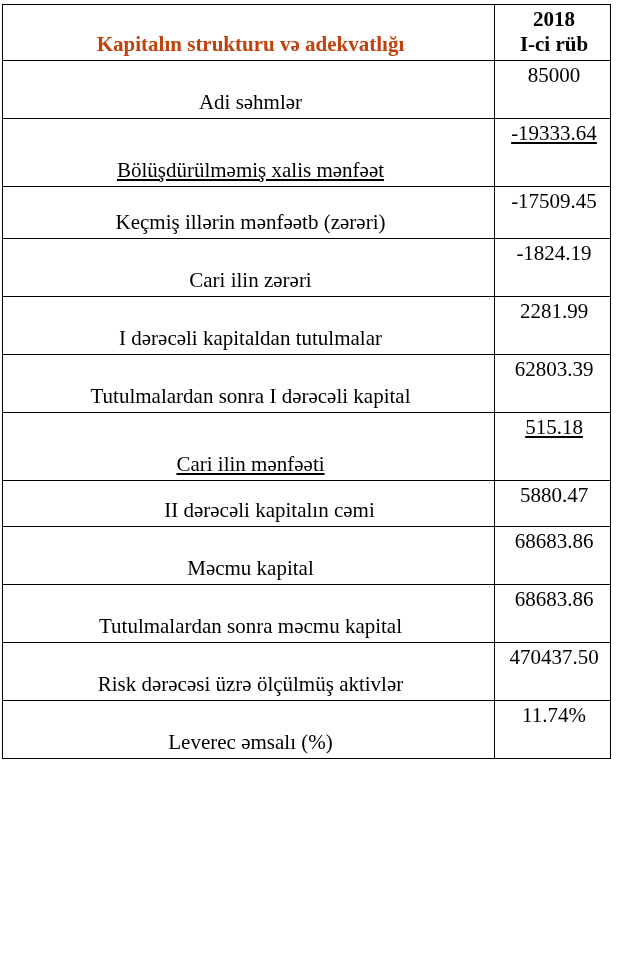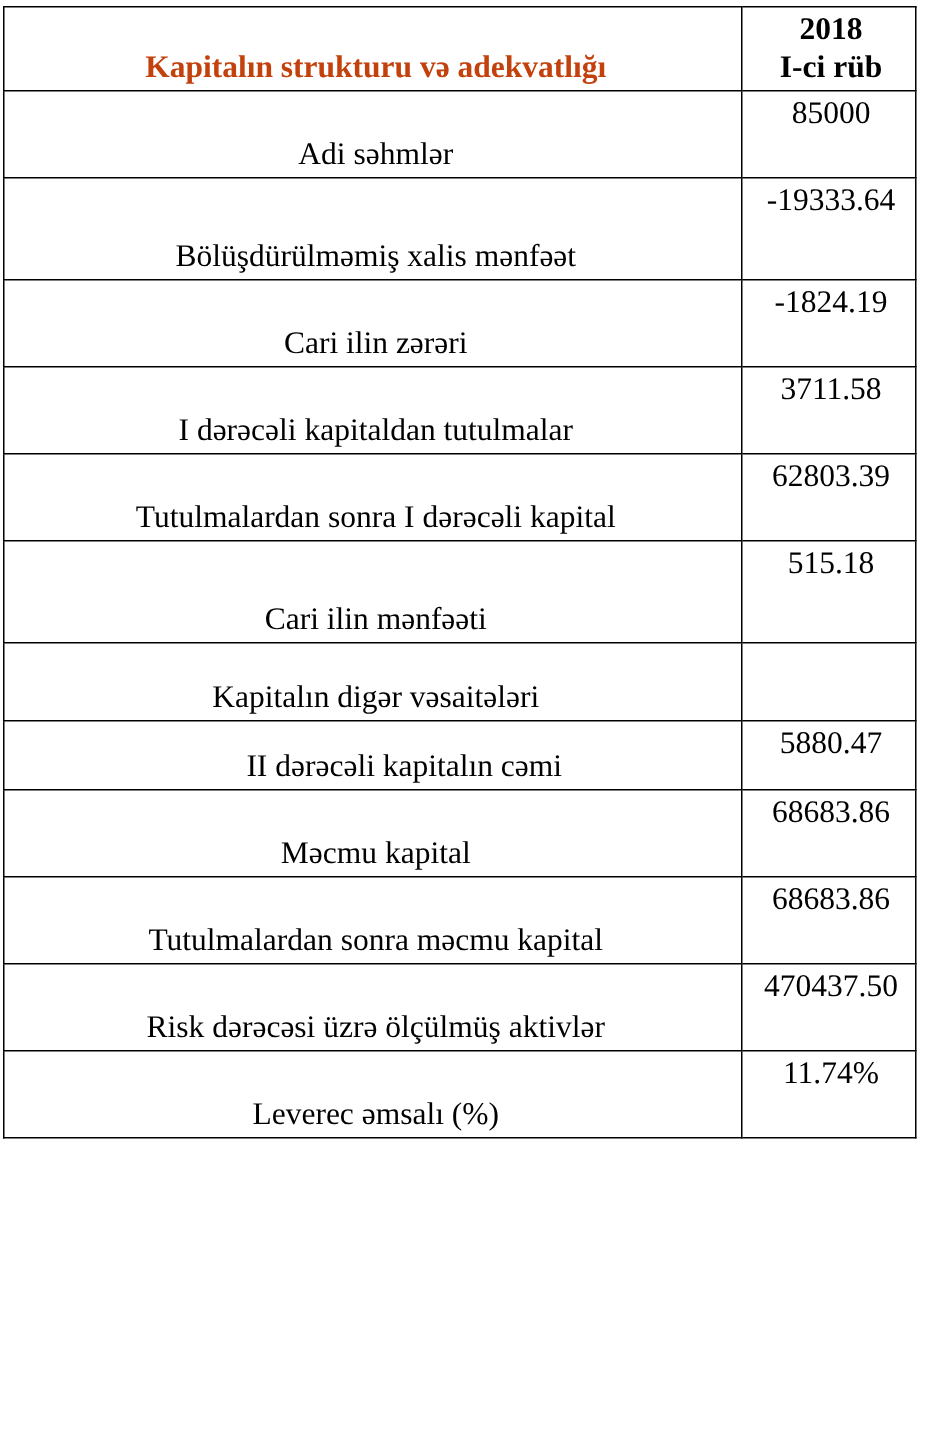--- a/index.html
+++ b/index.html
@@ -59,21 +59,21 @@
     color: #000000;
     font-size: 19px;
     vertical-align: top;
     padding-top: 6px;
     line-height: 1.28;
   }
   th.header-value .line2 { display: block; }
 
   
   tr.r-tall td { height: 52px; }
-  tr.r-xtall td { height: 62px; }
+  tr.r-xtall td { height: 62px; text-decoration: underline; }
   tr.r-short td { height: 40px; padding-left: 48px; }
   tr.r-mid td { height: 46px; }
 
   td.label { white-space: nowrap; }
   td.value { white-space: nowrap; font-size: 20px; }
   .empty-cell { color: transparent; }
 </style>
 </head>
 <body>
 
@@ -94,39 +94,39 @@
     </thead>
     <tbody>
       <tr class="r-tall">
         <td class="label">Adi səhmlər</td>
         <td class="value">85000</td>
       </tr>
       <tr class="r-xtall">
         <td class="label">Bölüşdürülməmiş xalis mənfəət</td>
         <td class="value">-19333.64</td>
       </tr>
+      <tr class="r-mid">
+        <td class="label">Keçmiş illərin mənfəətb (zərəri)</td>
+        <td class="value">-17509.45</td>
+      </tr>
       <tr class="r-tall">
         <td class="label">Cari ilin zərəri</td>
         <td class="value">-1824.19</td>
       </tr>
       <tr class="r-tall">
         <td class="label">I dərəcəli kapitaldan tutulmalar</td>
-        <td class="value">3711.58</td>
+        <td class="value">2281.99</td>
       </tr>
       <tr class="r-tall">
         <td class="label">Tutulmalardan sonra I dərəcəli kapital</td>
         <td class="value">62803.39</td>
       </tr>
       <tr class="r-xtall">
         <td class="label">Cari ilin mənfəəti</td>
         <td class="value">515.18</td>
-      </tr>
-      <tr class="r-mid">
-        <td class="label">Kapitalın digər vəsaitələri</td>
-        <td class="value empty-cell"></td>
       </tr>
       <tr class="r-short">
         <td class="label">II dərəcəli kapitalın cəmi</td>
         <td class="value">5880.47</td>
       </tr>
       <tr class="r-tall">
         <td class="label">Məcmu kapital</td>
         <td class="value">68683.86</td>
       </tr>
       <tr class="r-tall">

